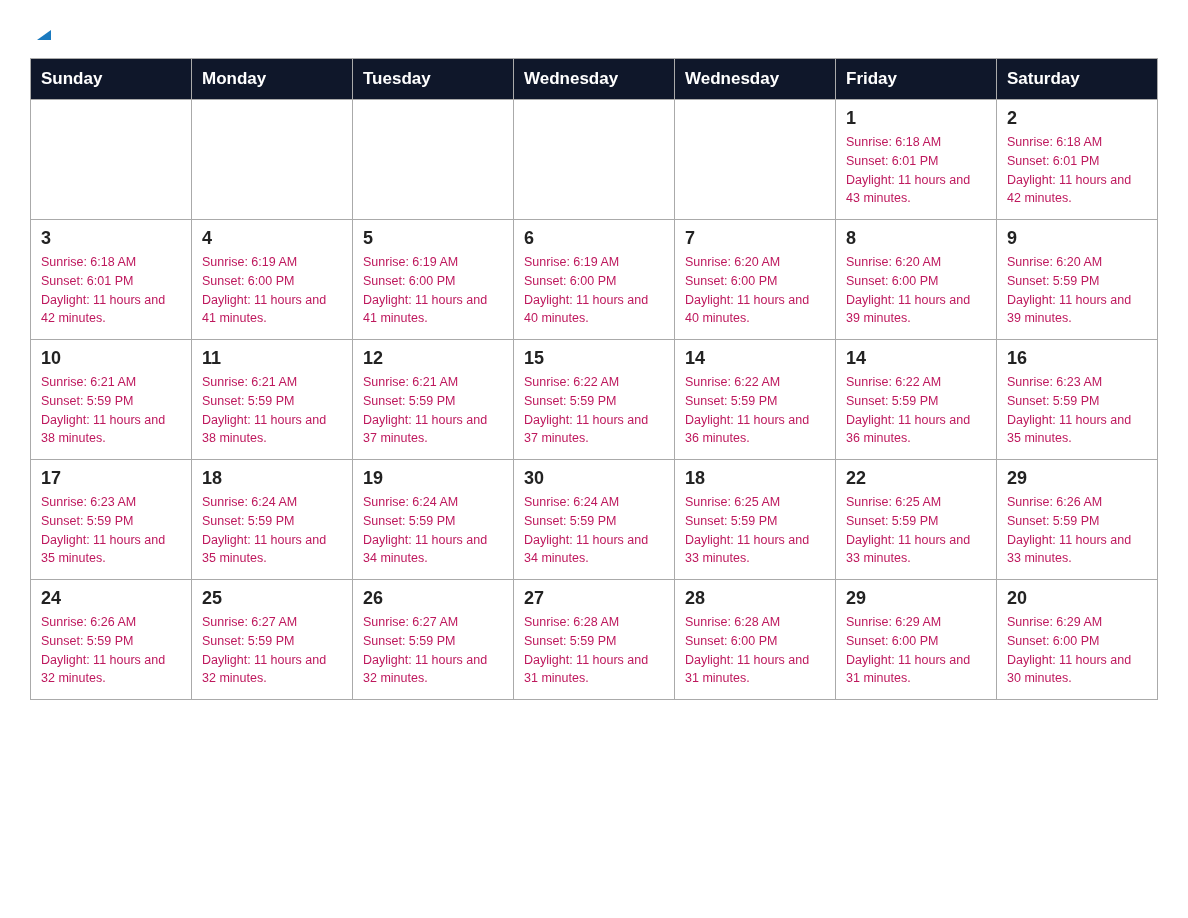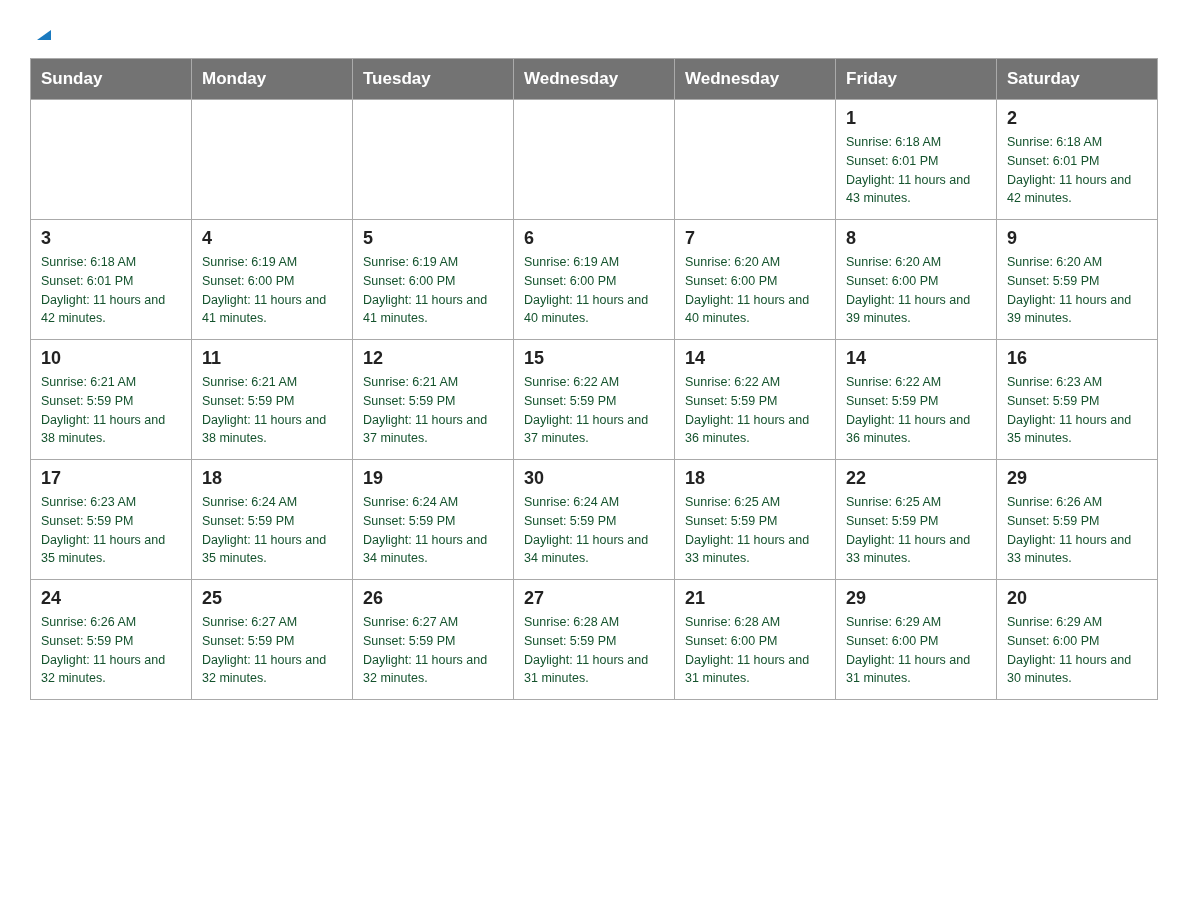--- a/index.html
+++ b/index.html
@@ -39,21 +39,21 @@
       font-size: 22px;
       color: #444;
       margin-top: 4px;
     }
     .calendar {
       width: 100%;
       border-collapse: collapse;
       border: 1px solid #aaa;
     }
     .calendar th {
-      background-color: #737373;
+      background-color: #0f172a;
       color: #fff;
       font-size: 17px;
       font-weight: bold;
       padding: 10px 10px;
       text-align: left;
       border: 1px solid #aaa;
     }
     .calendar td {
       border: 1px solid #aaa;
       vertical-align: top;
@@ -66,21 +66,21 @@
     }
     .day-number {
       font-size: 18px;
       font-weight: bold;
       color: #222;
       margin-bottom: 4px;
       display: block;
     }
     .day-info {
       font-size: 12.5px;
-      color: #14532d;
+      color: #be185d;
       line-height: 1.5;
     }
     .empty-cell {
       background: #fff;
     }
     .logo-wrapper {
       display: flex;
       flex-direction: column;
       align-items: flex-start;
     }
@@ -299,21 +299,21 @@
 Sunset: 5:59 PM
 Daylight: 11 hours and 32 minutes.</div>
         </td>
         <td>
           <span class="day-number">27</span>
           <div class="day-info" style="white-space: pre-line;">Sunrise: 6:28 AM
 Sunset: 5:59 PM
 Daylight: 11 hours and 31 minutes.</div>
         </td>
         <td>
-          <span class="day-number">21</span>
+          <span class="day-number">28</span>
           <div class="day-info" style="white-space: pre-line;">Sunrise: 6:28 AM
 Sunset: 6:00 PM
 Daylight: 11 hours and 31 minutes.</div>
         </td>
         <td>
           <span class="day-number">29</span>
           <div class="day-info" style="white-space: pre-line;">Sunrise: 6:29 AM
 Sunset: 6:00 PM
 Daylight: 11 hours and 31 minutes.</div>
         </td>

